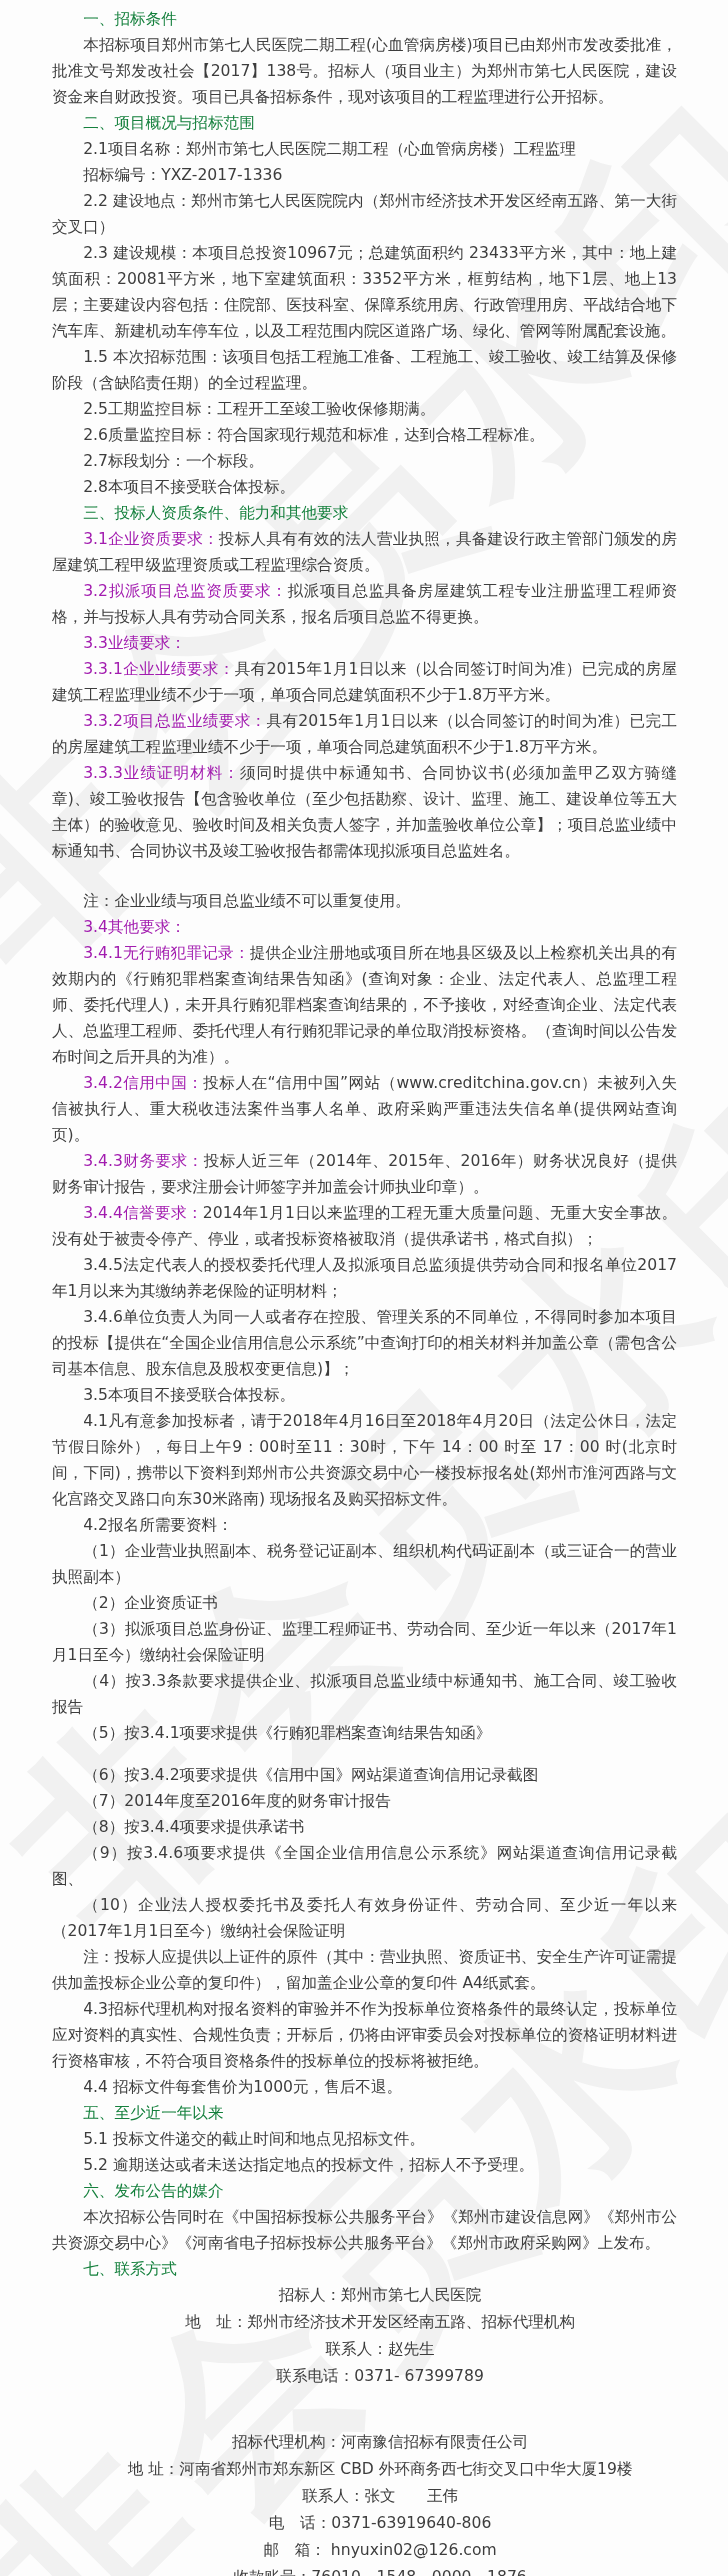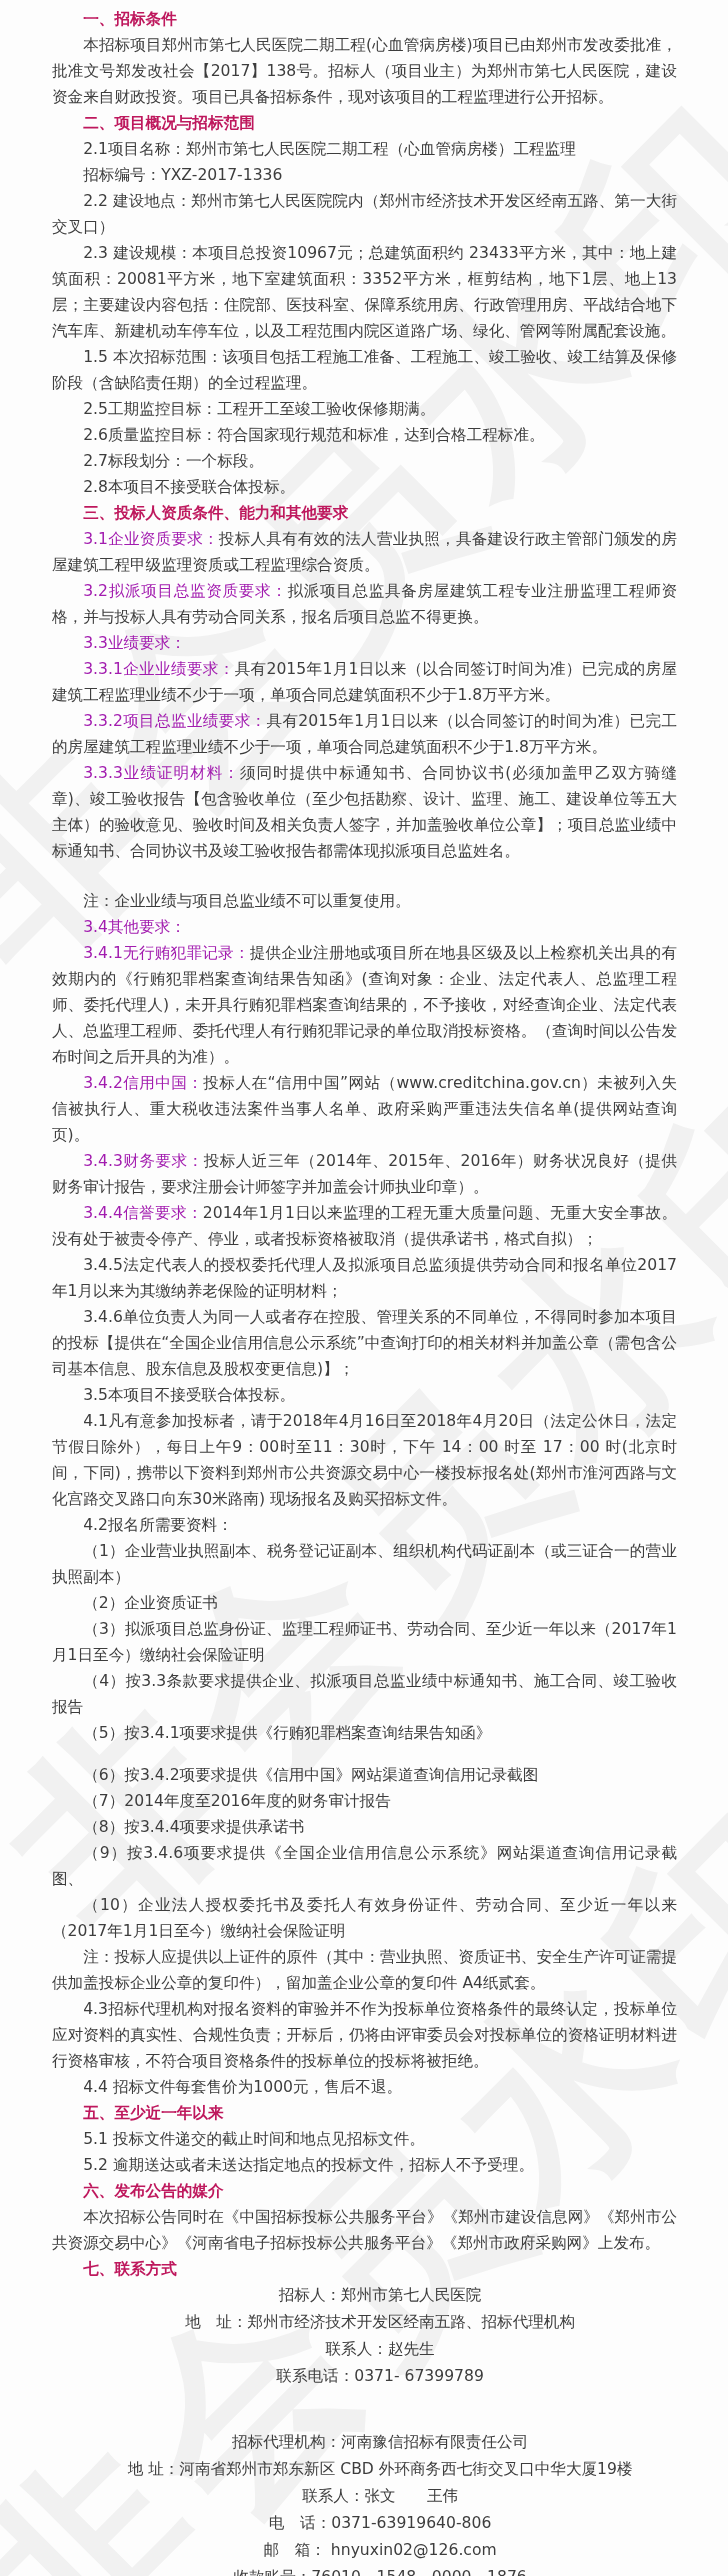--- a/index.html
+++ b/index.html
@@ -38,22 +38,22 @@
     width:625px;
     font-size:15.6px;
     text-align:justify;
   }
   .para,.heading,.contact{
     text-indent:2em;
     line-height:26px;
     margin:0;
   }
   .heading{
-    font-weight:bold;
-    color:#be185d;
+    font-weight:normal;
+    color:#15803d;
   }
   .contact{
     line-height:27px;
     text-align:center;
   }
   .lead{font-weight:normal;color:#a21caf;}
   .spacer{width:100%;}
 </style>
 </head>
 <body>

